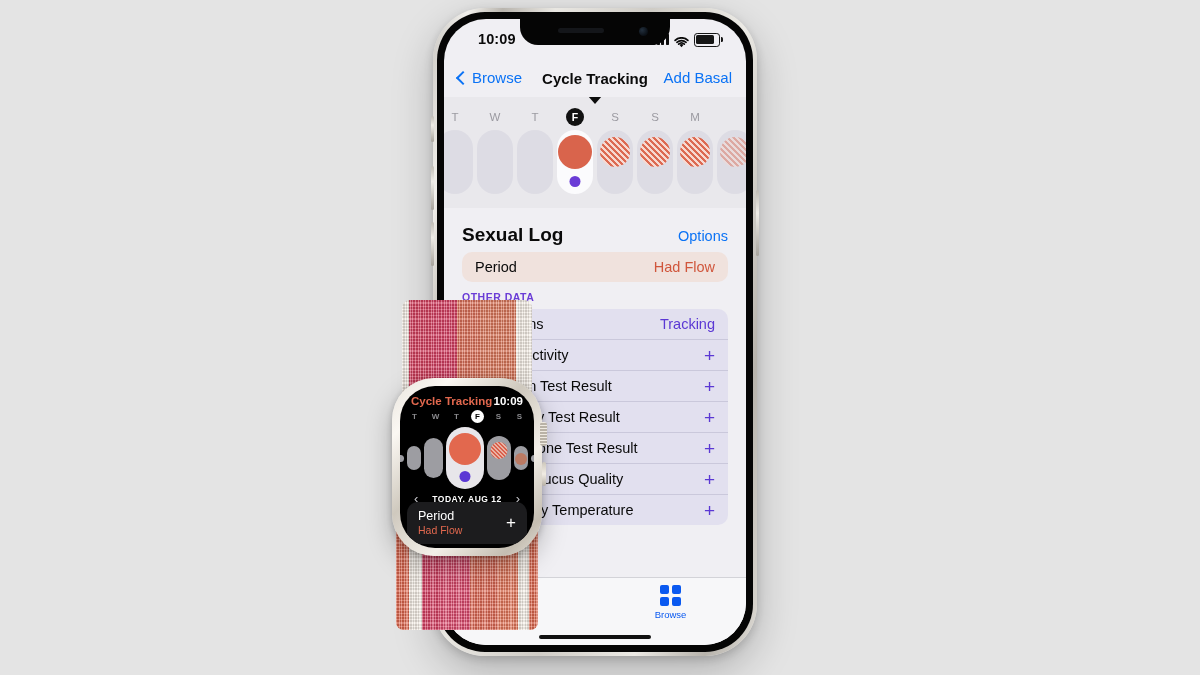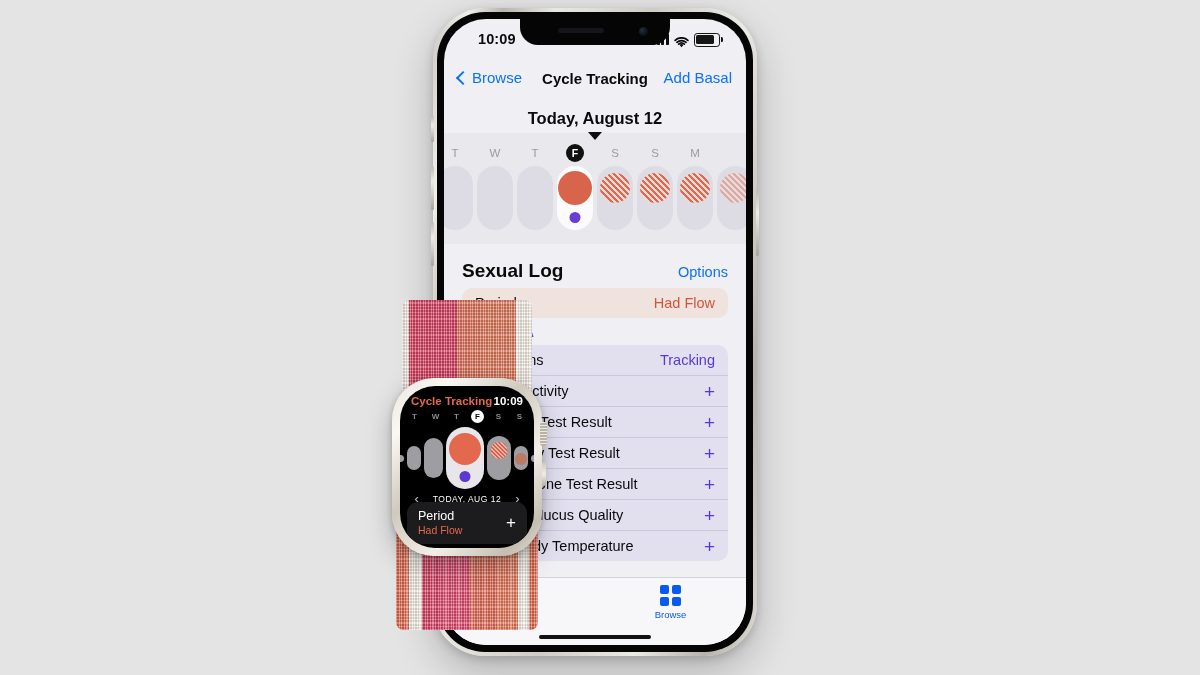--- a/index.html
+++ b/index.html
@@ -162,21 +162,21 @@
   .wp-lg{width:38px;height:62px;border-radius:19px;background:#e8e6ea;}
   .wp-md{width:24px;height:44px;}
   .wblob{position:absolute;left:50%;transform:translateX(-50%);top:6px;width:32px;height:32px;
     border-radius:50%;background:#e2684e;}
   .wblob.hatch{width:17px;height:17px;top:6px;background:
       repeating-linear-gradient(45deg,#d9604c 0 1.4px,#e9b3a4 1.4px 2.8px);}
   .wblob.small{width:12px;height:12px;top:7px;background:#bb7a63;}
   .wdot{position:absolute;left:50%;transform:translateX(-50%);bottom:7px;width:11px;height:11px;
     border-radius:50%;background:#5b38d4;}
   .w-nav{display:flex;align-items:center;justify-content:center;gap:14px;margin-top:1px;padding:0 10px;}
-  .w-nav .lab{color:#fff;font-size:8.5px;font-weight:normal;letter-spacing:.5px;}
+  .w-nav .lab{color:#fff;font-size:8.5px;font-weight:bold;letter-spacing:.5px;}
   .w-arrow{color:#c7c7cc;font-size:13px;line-height:1;font-weight:300;}
   .w-card{position:absolute;left:7px;right:7px;bottom:4px;background:#1c1c1e;border-radius:11px;
     padding:7px 11px 8px;display:flex;justify-content:space-between;align-items:center;}
   .w-card .t1{color:#fff;font-size:12.5px;font-weight:500;}
   .w-card .t2{color:#e2684e;font-size:10.5px;margin-top:1px;}
   .w-plus{color:#fff;font-size:17px;line-height:1;font-weight:300;}
 </style>
 </head>
 <body>
 
@@ -222,21 +222,20 @@
         <div class="navbar">
           <div class="nav-back">
             <span class="chev-l"></span>
             <span>Browse</span>
           </div>
           <div class="nav-title">Cycle Tracking</div>
           <div class="nav-action">Add Basal</div>
         </div>
 
         <div class="content">
-          <div class="today-hd">Today, August 12</div>
 
           <div class="strip-wrap">
             <div class="caret"></div>
             <div class="strip">
 
               <div class="dcol">
                 <div class="dltr">T</div>
                 <div class="pill"></div>
               </div>
               <div class="dcol">

